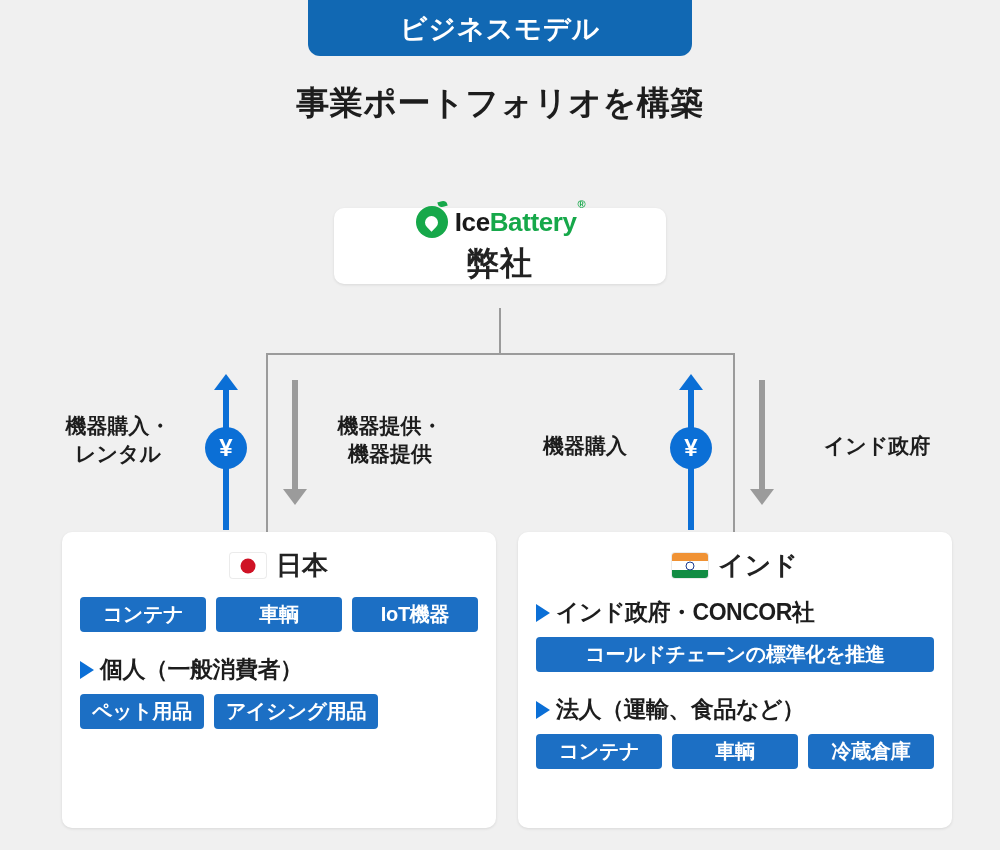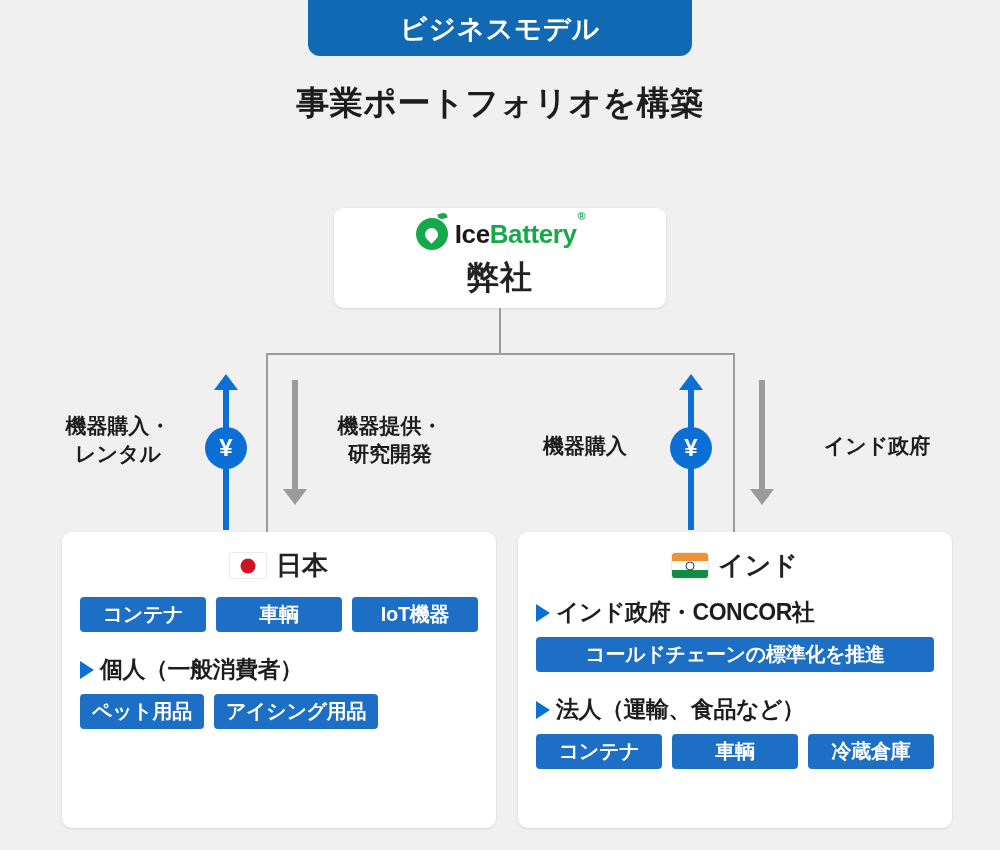--- a/index.html
+++ b/index.html
@@ -53,21 +53,21 @@
     color: #1d1d1d;
     letter-spacing: 0.5px;
   }
 
   
   .company-card {
     position: absolute;
     left: 334px;
     top: 208px;
     width: 332px;
-    height: 100px;
+    height: 76px;
     background: #ffffff;
     border-radius: 10px;
     box-shadow: 0 1px 3px rgba(0,0,0,0.10);
     display: flex;
     flex-direction: column;
     align-items: center;
     justify-content: center;
   }
   .logo-row {
     display: flex;
@@ -306,21 +306,21 @@
     <div>機器購入・</div>
     <div>レンタル</div>
   </div>
 
   <div class="arrow arrow-down" style="left:283px; top:380px; height:125px;">
     <div class="shaft"></div>
       <div class="head"></div>
   </div>
   <div class="flow-label" style="left:310px; top:412px; width:160px;">
     <div>機器提供・</div>
-    <div>研究開発</div>
+    <div>機器提供</div>
   </div>
 
   <div class="arrow arrow-up" style="left:679px; top:374px; height:156px;">
     <div class="head"></div>
       <div class="shaft"></div>
   </div>
   <div class="yen-badge" style="left:670px; top:427px;">¥</div>
   <div class="flow-label" style="left:510px; top:432px; width:150px;">
     <div>機器購入</div>
   </div>

